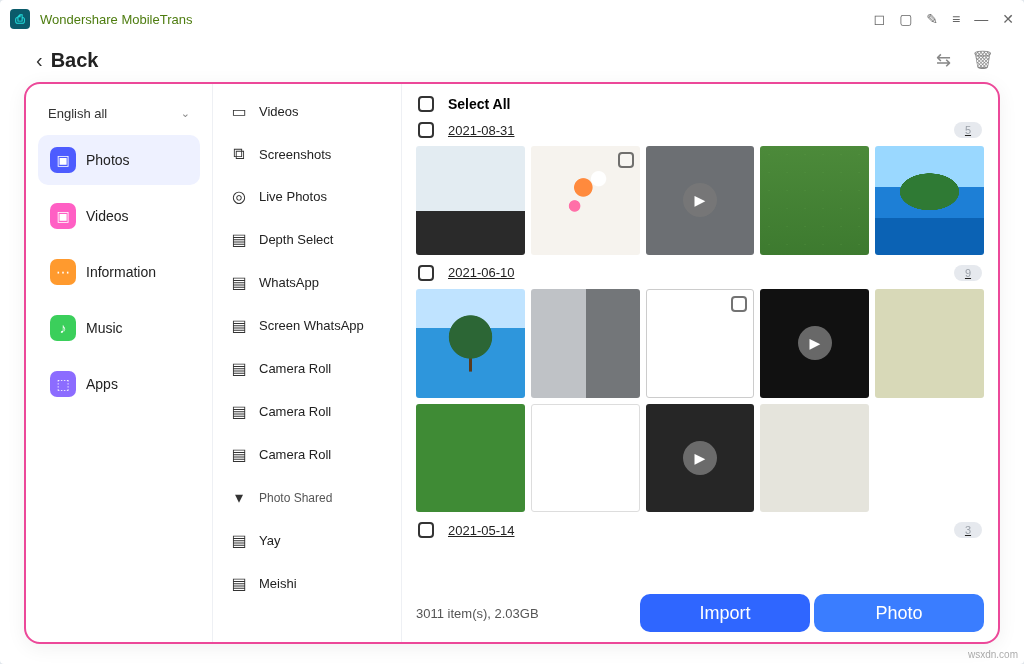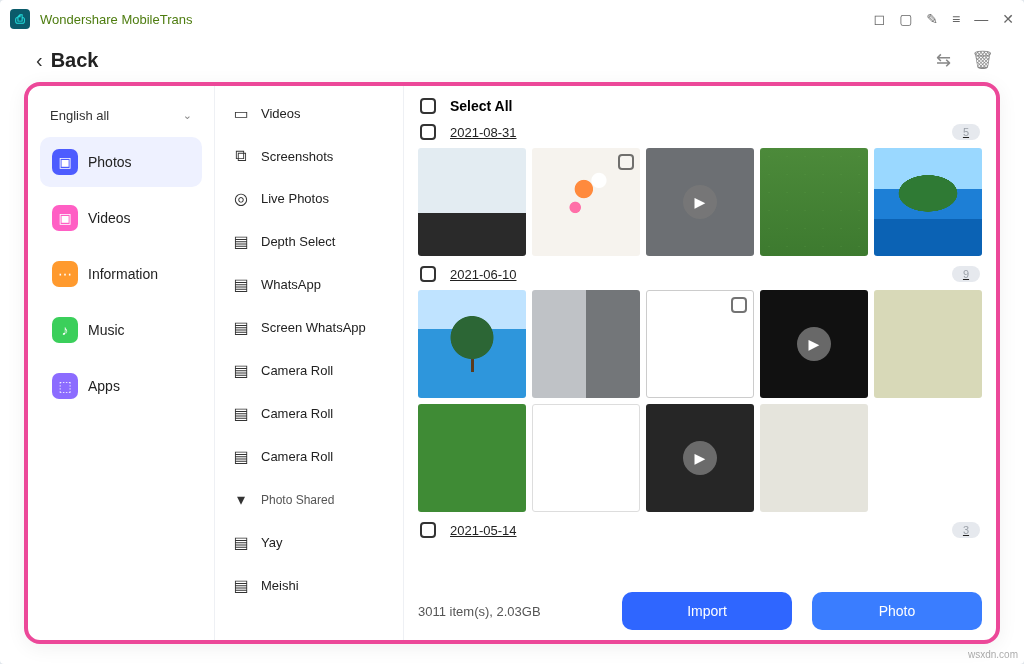--- a/index.html
+++ b/index.html
@@ -9,44 +9,44 @@
 .appicon { width: 20px; height: 20px; background: #0b5b6b; border-radius: 4px; display:flex;align-items:center;justify-content:center; color:#2dd; font-size:12px; font-weight:bold;}
 .titlebar .title { color: #4d7c0f; font-size: 13px; flex: 1; }
 .tb-icons { display: flex; gap: 14px; align-items: center; color:#666; }
 .tb-icons span { font-size: 14px; cursor: pointer; }
 .backrow { height: 44px; display: flex; align-items: center; padding: 0 30px 0 36px; gap: 8px; }
 .backrow .arrow { font-size: 20px; color:#333; cursor:pointer;}
 .backrow .label { font-size: 20px; font-weight: 600; color:#222; flex:1; }
 .backrow .ractions { display:flex; gap:20px; color:#888; font-size:18px;}
 .backrow .ractions span{cursor:pointer;}
 .main { flex:1; display:flex; padding: 0 24px 20px 24px; position: relative; }
-.card { flex:1; background:#fff; border-radius:16px; display:flex; box-shadow: 0 4px 20px rgba(0,0,0,.06); overflow:hidden; border:4px solid #ec4899;}
+.card { flex:1; background:#fff; border-radius:16px; display:flex; box-shadow: 0 4px 20px rgba(0,0,0,.06); overflow:hidden; border:2px solid #ec4899;}
 .leftnav { width:186px; padding: 14px 12px; display:flex; flex-direction:column; gap:6px; }
 .lang { padding: 8px 10px; font-size:13px; color:#333; display:flex; justify-content:space-between; align-items:center; cursor:pointer;}
 .lang .chev{color:#888;font-size:11px;}
 .navitem { display:flex; align-items:center; gap:10px; padding:12px 12px; border-radius:10px; cursor:pointer; font-size:14px; color:#222;}
 .navitem.active { background:#eef1ff; }
 .nicon { width:26px; height:26px; border-radius:7px; display:flex; align-items:center; justify-content:center; font-size:14px; color:#fff;}
 .subnav { width:190px; border-left:1px solid #eef0f4; border-right:1px solid #eef0f4; overflow:auto; padding:6px 0;}
 .subitem { display:flex; align-items:center; gap:10px; padding:12px 16px; font-size:13px; color:#222; cursor:pointer;}
 .subitem .sicon{width:20px;color:#333;font-size:16px;display:flex;justify-content:center;}
 .subitem.header{color:#555;font-size:12px;}
 .content { flex:1; display:flex; flex-direction:column; padding:8px 14px 0 14px; position:relative; overflow:hidden;}
 .selectall { display:flex; align-items:center; gap:14px; padding:4px 2px; font-weight:600; font-size:14px;}
 .cb { width:16px; height:16px; border:2px solid #333; border-radius:4px; background:#fff; cursor:pointer;}
 .daterow { display:flex; align-items:center; gap:14px; padding:6px 2px; font-size:13px; color:#222;text-decoration:underline;}
 .badge { margin-left:auto; background:#e6e9ee; color:#9aa0a8; font-size:11px; padding:2px 10px; border-radius:10px; min-width:28px; text-align:center;}
 .grid5 { display:grid; grid-template-columns: repeat(5, 1fr); gap:6px; padding:2px 0 4px 0;}
 .thumb { aspect-ratio:1/1; border-radius:3px; background:#ddd; position:relative; overflow:hidden;}
 .thumb .play { position:absolute; inset:0; display:flex; align-items:center; justify-content:center;}
 .play .circle{width:34px;height:34px;border-radius:50%;background:rgba(120,120,120,.85);display:flex;align-items:center;justify-content:center;color:#fff;font-size:14px;}
 .tcheck{position:absolute;top:6px;right:6px;width:16px;height:16px;border:2px solid rgba(0,0,0,.55);border-radius:4px;background:rgba(255,255,255,.2);}
-.footer { position:absolute; left:14px; right:14px; bottom:10px; display:flex; align-items:center; gap:20px; }
+.footer { position:absolute; left:14px; right:14px; bottom:10px; display:flex; align-items:center; gap:4px; }
 .fstatus{font-size:13px;color:#555;flex:1;}
-.btn{flex:0 0 auto; width:170px; height:38px; border-radius:10px; display:flex;align-items:center;justify-content:center;color:#fff;font-size:14px;cursor:pointer;}
+.btn{flex:0 0 auto; width:170px; height:38px; border-radius:10px; display:flex;align-items:center;justify-content:center;color:#fff;font-size:18px;cursor:pointer;}
 .btn.import{background:#2f66ff;}
 .btn.export{background:#3a7dff;}
 
 .c-blue{background:#4d5cff;} .c-pink{background:#ff5fc4;} .c-orange{background:#ff9a2e;} .c-green{background:#3bcf5b;} .c-purple{background:#8c6cff;}
 
 .art-portrait{background:linear-gradient(180deg,#e3ecf2 60%,#2a2a2a 60%);}
 .art-flowers{background:radial-gradient(circle at 48% 38%,#ff8a3d 0 10%,transparent 11%),radial-gradient(circle at 62% 30%,#fff 0 7%,transparent 8%),radial-gradient(circle at 40% 55%,#ff6fa8 0 6%,transparent 7%),linear-gradient(#f6f3ee,#f6f3ee);}
 .art-airpods{background:#6c6f73;}
 .art-green{background:radial-gradient(circle at 50% 45%,#5fa04a 0 4%,transparent 5%) 0 0/18px 18px,linear-gradient(#4c8a3a,#3d7a2f);}
 .art-island{background:linear-gradient(180deg,#9ad8ff 38%,#1d7fd6 38% 66%,#0b62b4 66%);}

